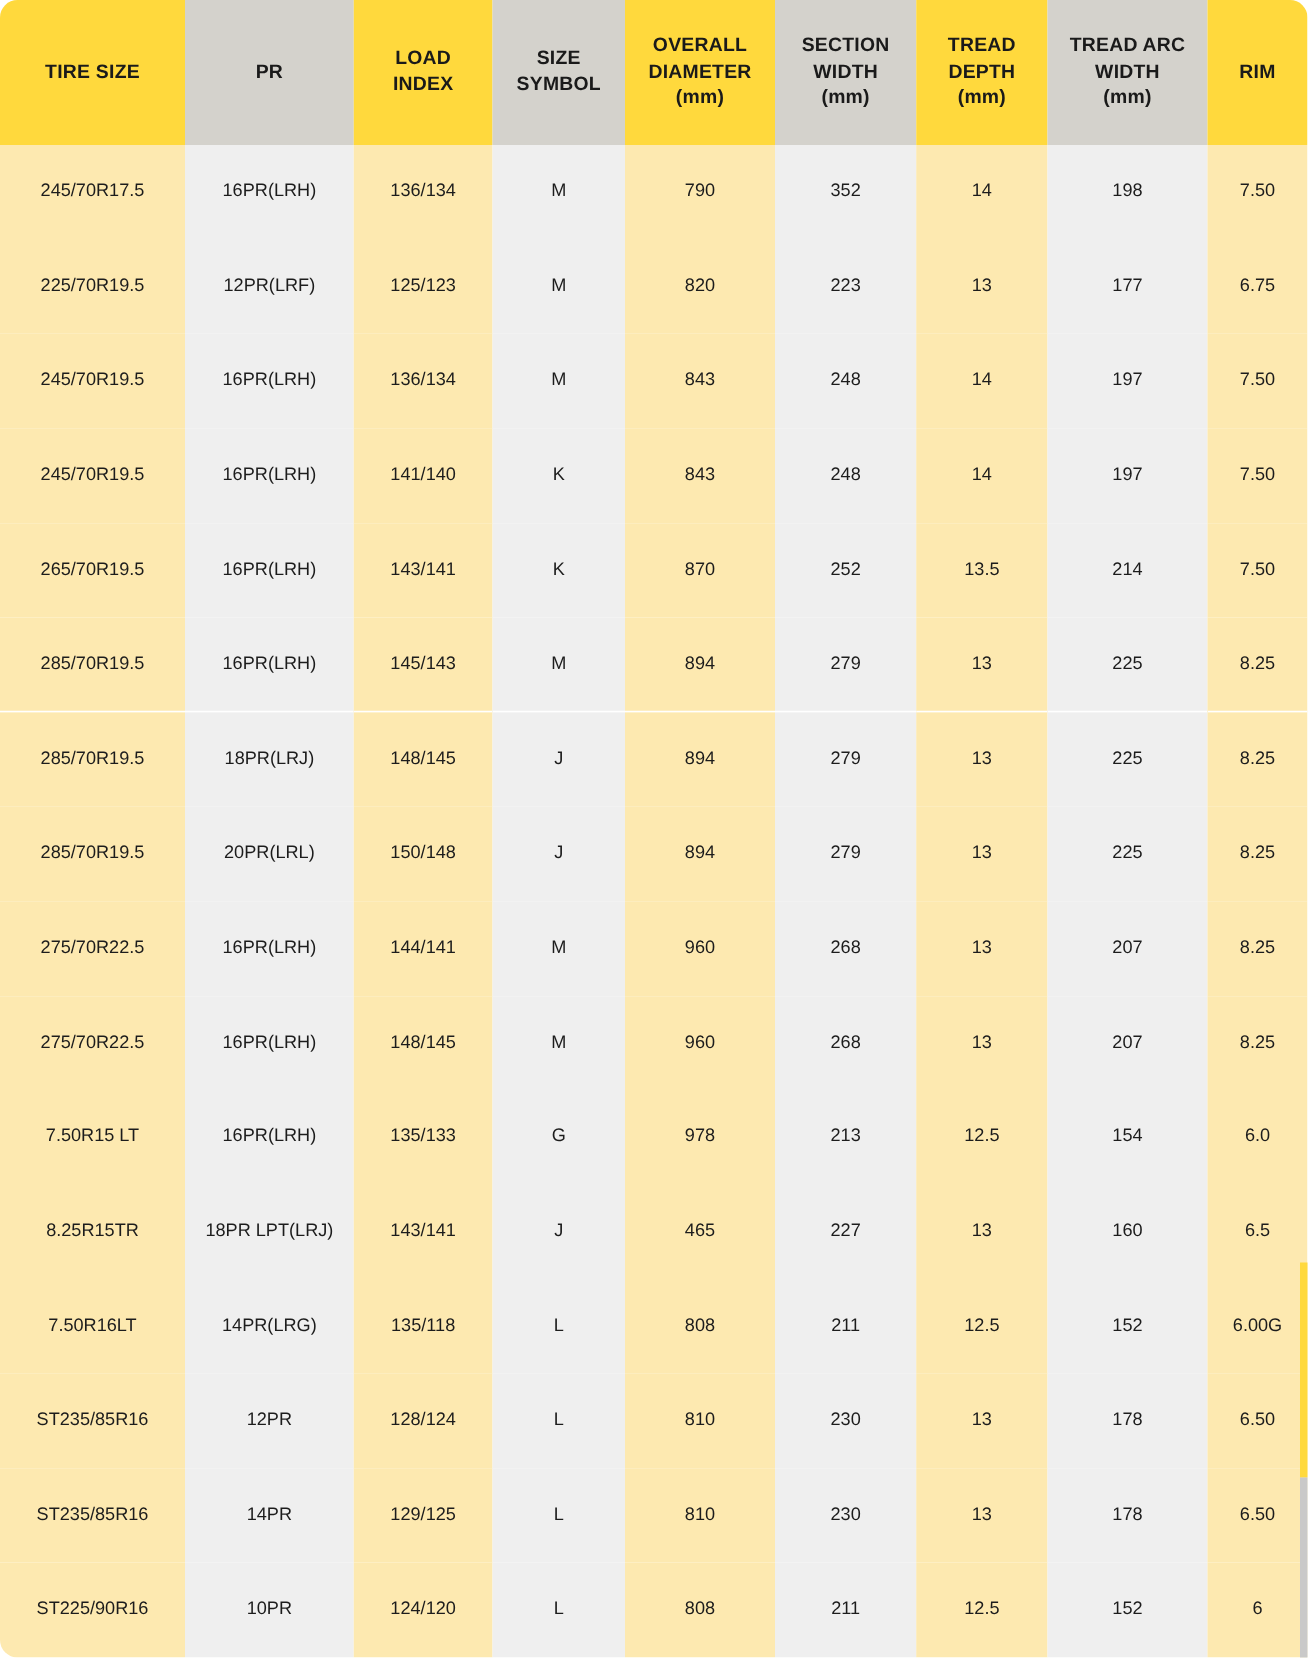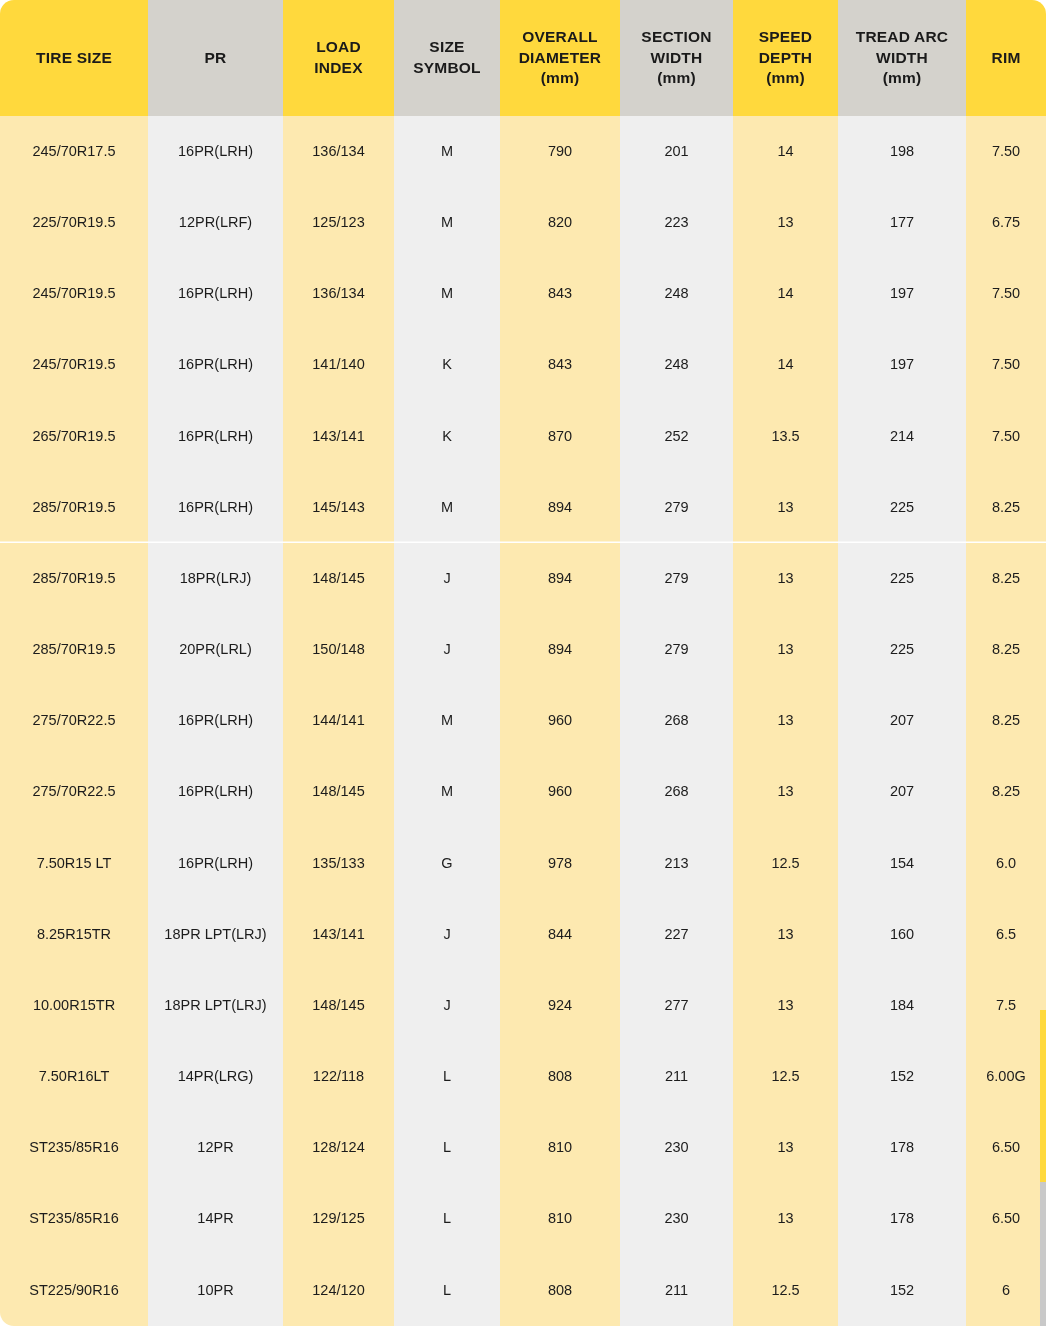--- a/index.html
+++ b/index.html
@@ -121,37 +121,37 @@
         <th class="hd-yellow">LOAD
 INDEX</th>
         <th class="hd-gray">SIZE
 SYMBOL</th>
         <th class="hd-yellow">OVERALL
 DIAMETER
 (mm)</th>
         <th class="hd-gray">SECTION
 WIDTH
 (mm)</th>
-        <th class="hd-yellow">SPEED
+        <th class="hd-yellow">TREAD
 DEPTH
 (mm)</th>
         <th class="hd-gray">TREAD ARC
 WIDTH
 (mm)</th>
         <th class="hd-yellow corner-tr">RIM</th>
       </tr>
   </thead>
   <tbody>
       <tr>
         <td class="bd-yellow">245/70R17.5</td>
         <td class="bd-gray">16PR(LRH)</td>
         <td class="bd-yellow">136/134</td>
         <td class="bd-gray">M</td>
         <td class="bd-yellow">790</td>
-        <td class="bd-gray">201</td>
+        <td class="bd-gray">352</td>
         <td class="bd-yellow">14</td>
         <td class="bd-gray">198</td>
         <td class="bd-yellow">7.50</td>
       </tr>
       <tr>
         <td class="bd-yellow">225/70R19.5</td>
         <td class="bd-gray">12PR(LRF)</td>
         <td class="bd-yellow">125/123</td>
         <td class="bd-gray">M</td>
         <td class="bd-yellow">820</td>
@@ -257,41 +257,30 @@
         <td class="bd-gray">213</td>
         <td class="bd-yellow">12.5</td>
         <td class="bd-gray">154</td>
         <td class="bd-yellow">6.0</td>
       </tr>
       <tr>
         <td class="bd-yellow">8.25R15TR</td>
         <td class="bd-gray">18PR LPT(LRJ)</td>
         <td class="bd-yellow">143/141</td>
         <td class="bd-gray">J</td>
-        <td class="bd-yellow">844</td>
+        <td class="bd-yellow">465</td>
         <td class="bd-gray">227</td>
         <td class="bd-yellow">13</td>
         <td class="bd-gray">160</td>
         <td class="bd-yellow">6.5</td>
       </tr>
       <tr>
-        <td class="bd-yellow">10.00R15TR</td>
-        <td class="bd-gray">18PR LPT(LRJ)</td>
-        <td class="bd-yellow">148/145</td>
-        <td class="bd-gray">J</td>
-        <td class="bd-yellow">924</td>
-        <td class="bd-gray">277</td>
-        <td class="bd-yellow">13</td>
-        <td class="bd-gray">184</td>
-        <td class="bd-yellow">7.5</td>
-      </tr>
-      <tr>
         <td class="bd-yellow">7.50R16LT</td>
         <td class="bd-gray">14PR(LRG)</td>
-        <td class="bd-yellow">122/118</td>
+        <td class="bd-yellow">135/118</td>
         <td class="bd-gray">L</td>
         <td class="bd-yellow">808</td>
         <td class="bd-gray">211</td>
         <td class="bd-yellow">12.5</td>
         <td class="bd-gray">152</td>
         <td class="bd-yellow">6.00G</td>
       </tr>
       <tr>
         <td class="bd-yellow">ST235/85R16</td>
         <td class="bd-gray">12PR</td>

